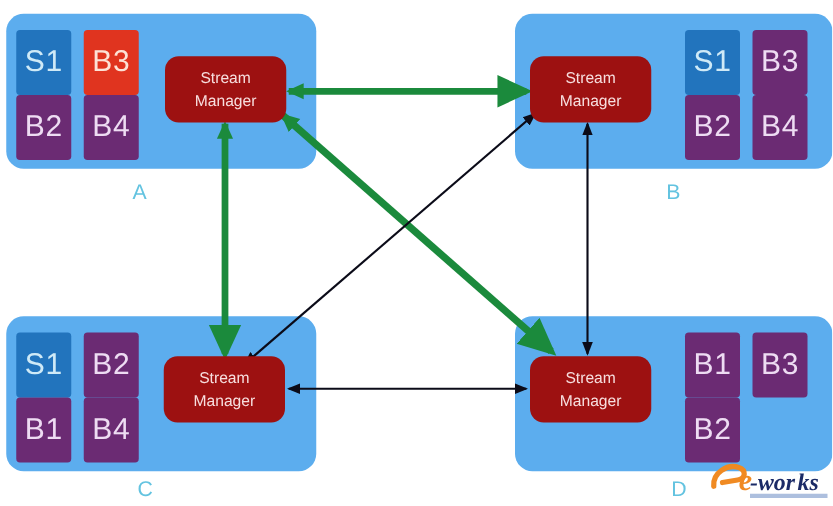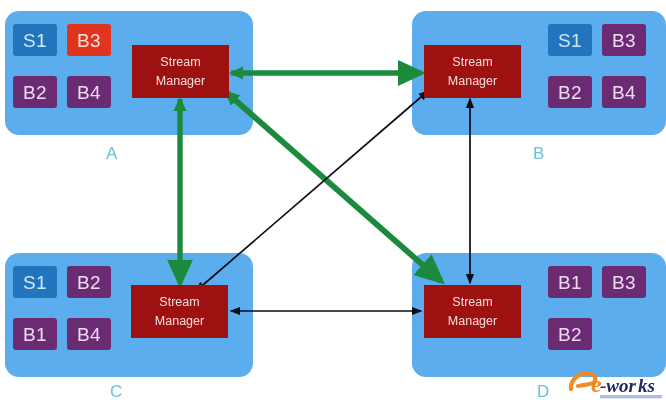--- a/index.html
+++ b/index.html
@@ -28,41 +28,41 @@
   }
   .panel-a { left: 5px;   top: 11px;  width: 248px; height: 124px; }
   .panel-b { left: 412px; top: 11px;  width: 254px; height: 124px; }
   .panel-c { left: 5px;   top: 253px; width: 248px; height: 124px; }
   .panel-d { left: 412px; top: 253px; width: 254px; height: 124px; }
 
   
   .block {
     position: absolute;
     width: 44px;
-    height: 32px;
+    height: 52px;
     border-radius: 3px;
     display: flex;
     align-items: center;
     justify-content: center;
-    font-size: 19px;
+    font-size: 24px;
     color: #eee6f5;
     letter-spacing: 0.5px;
     line-height: 1;
   }
   .block.blue   { background: #2274bd; color: #cfeaf7; }
   .block.red    { background: #e0341f; color: #fde2d6; }
   .block.purple { background: #6b2b73; color: #eedcf3; }
 
   
   .sm {
     position: absolute;
     width: 97px;
     height: 53px;
     background: #9d1111;
-    border-radius: 0;
+    border-radius: 11px;
     display: flex;
     flex-direction: column;
     align-items: center;
     justify-content: center;
     color: #f7dede;
     font-size: 12.5px;
     line-height: 1.45;
     text-align: center;
     z-index: 6;
   }

